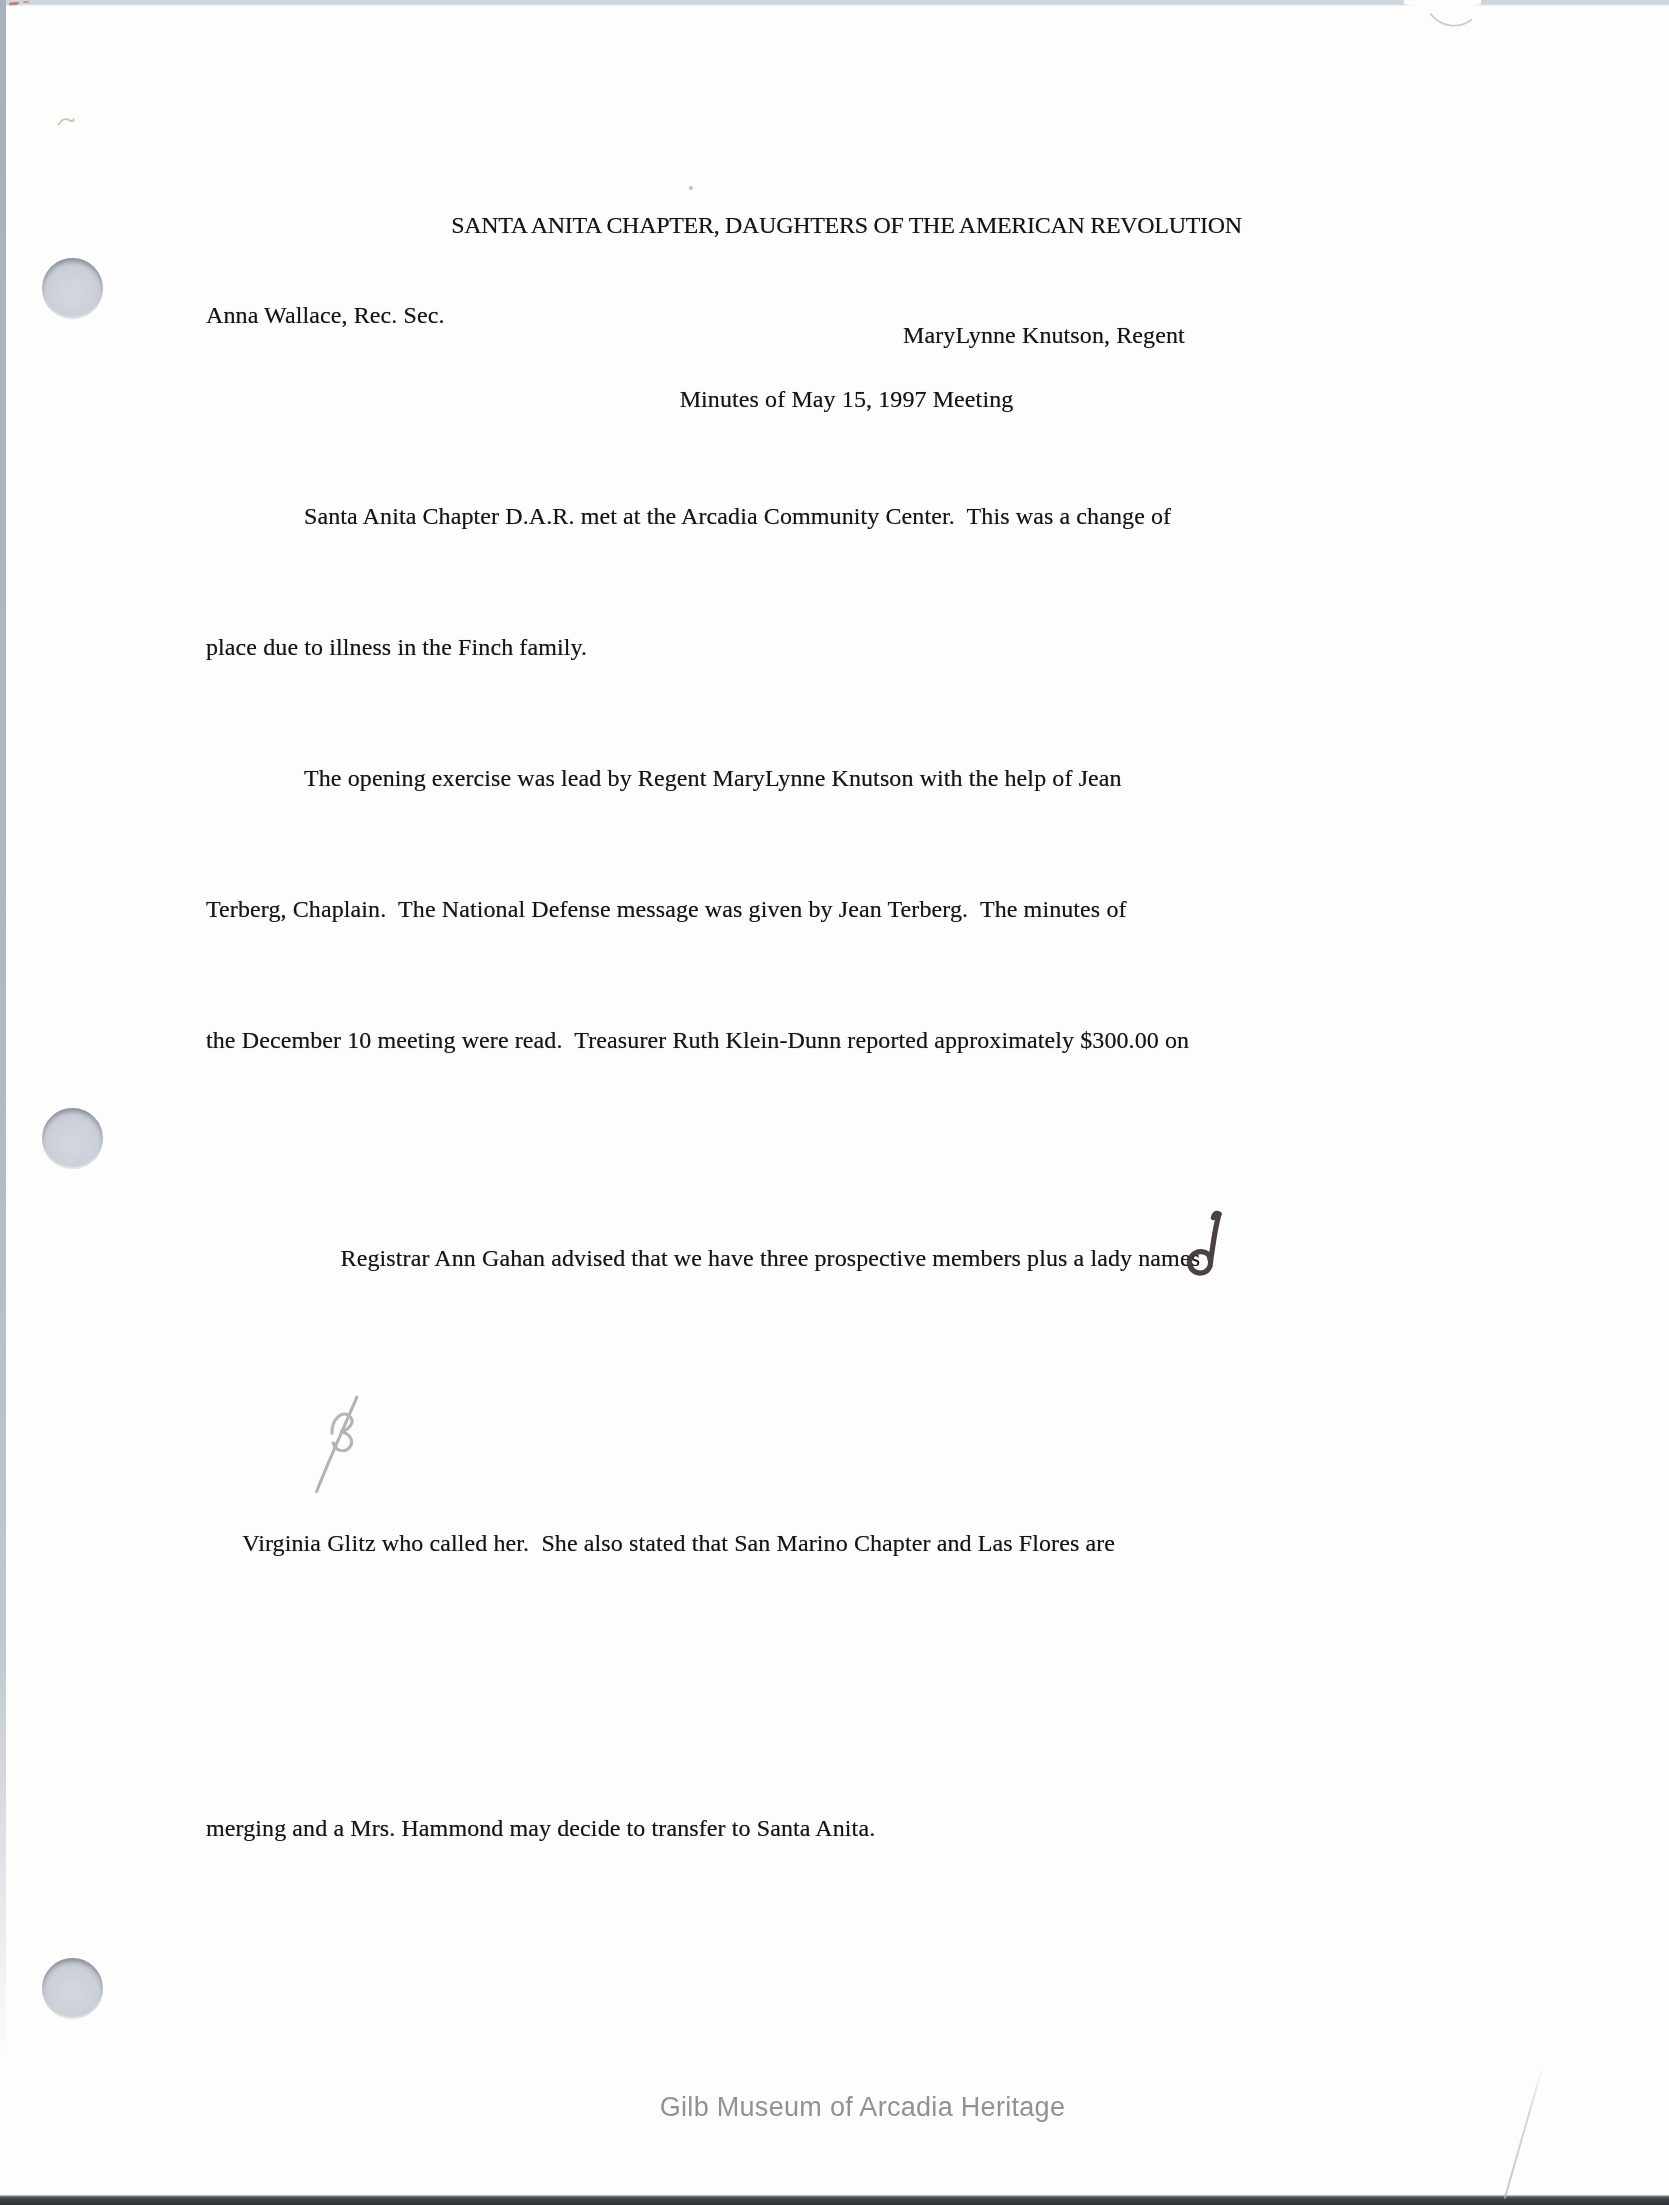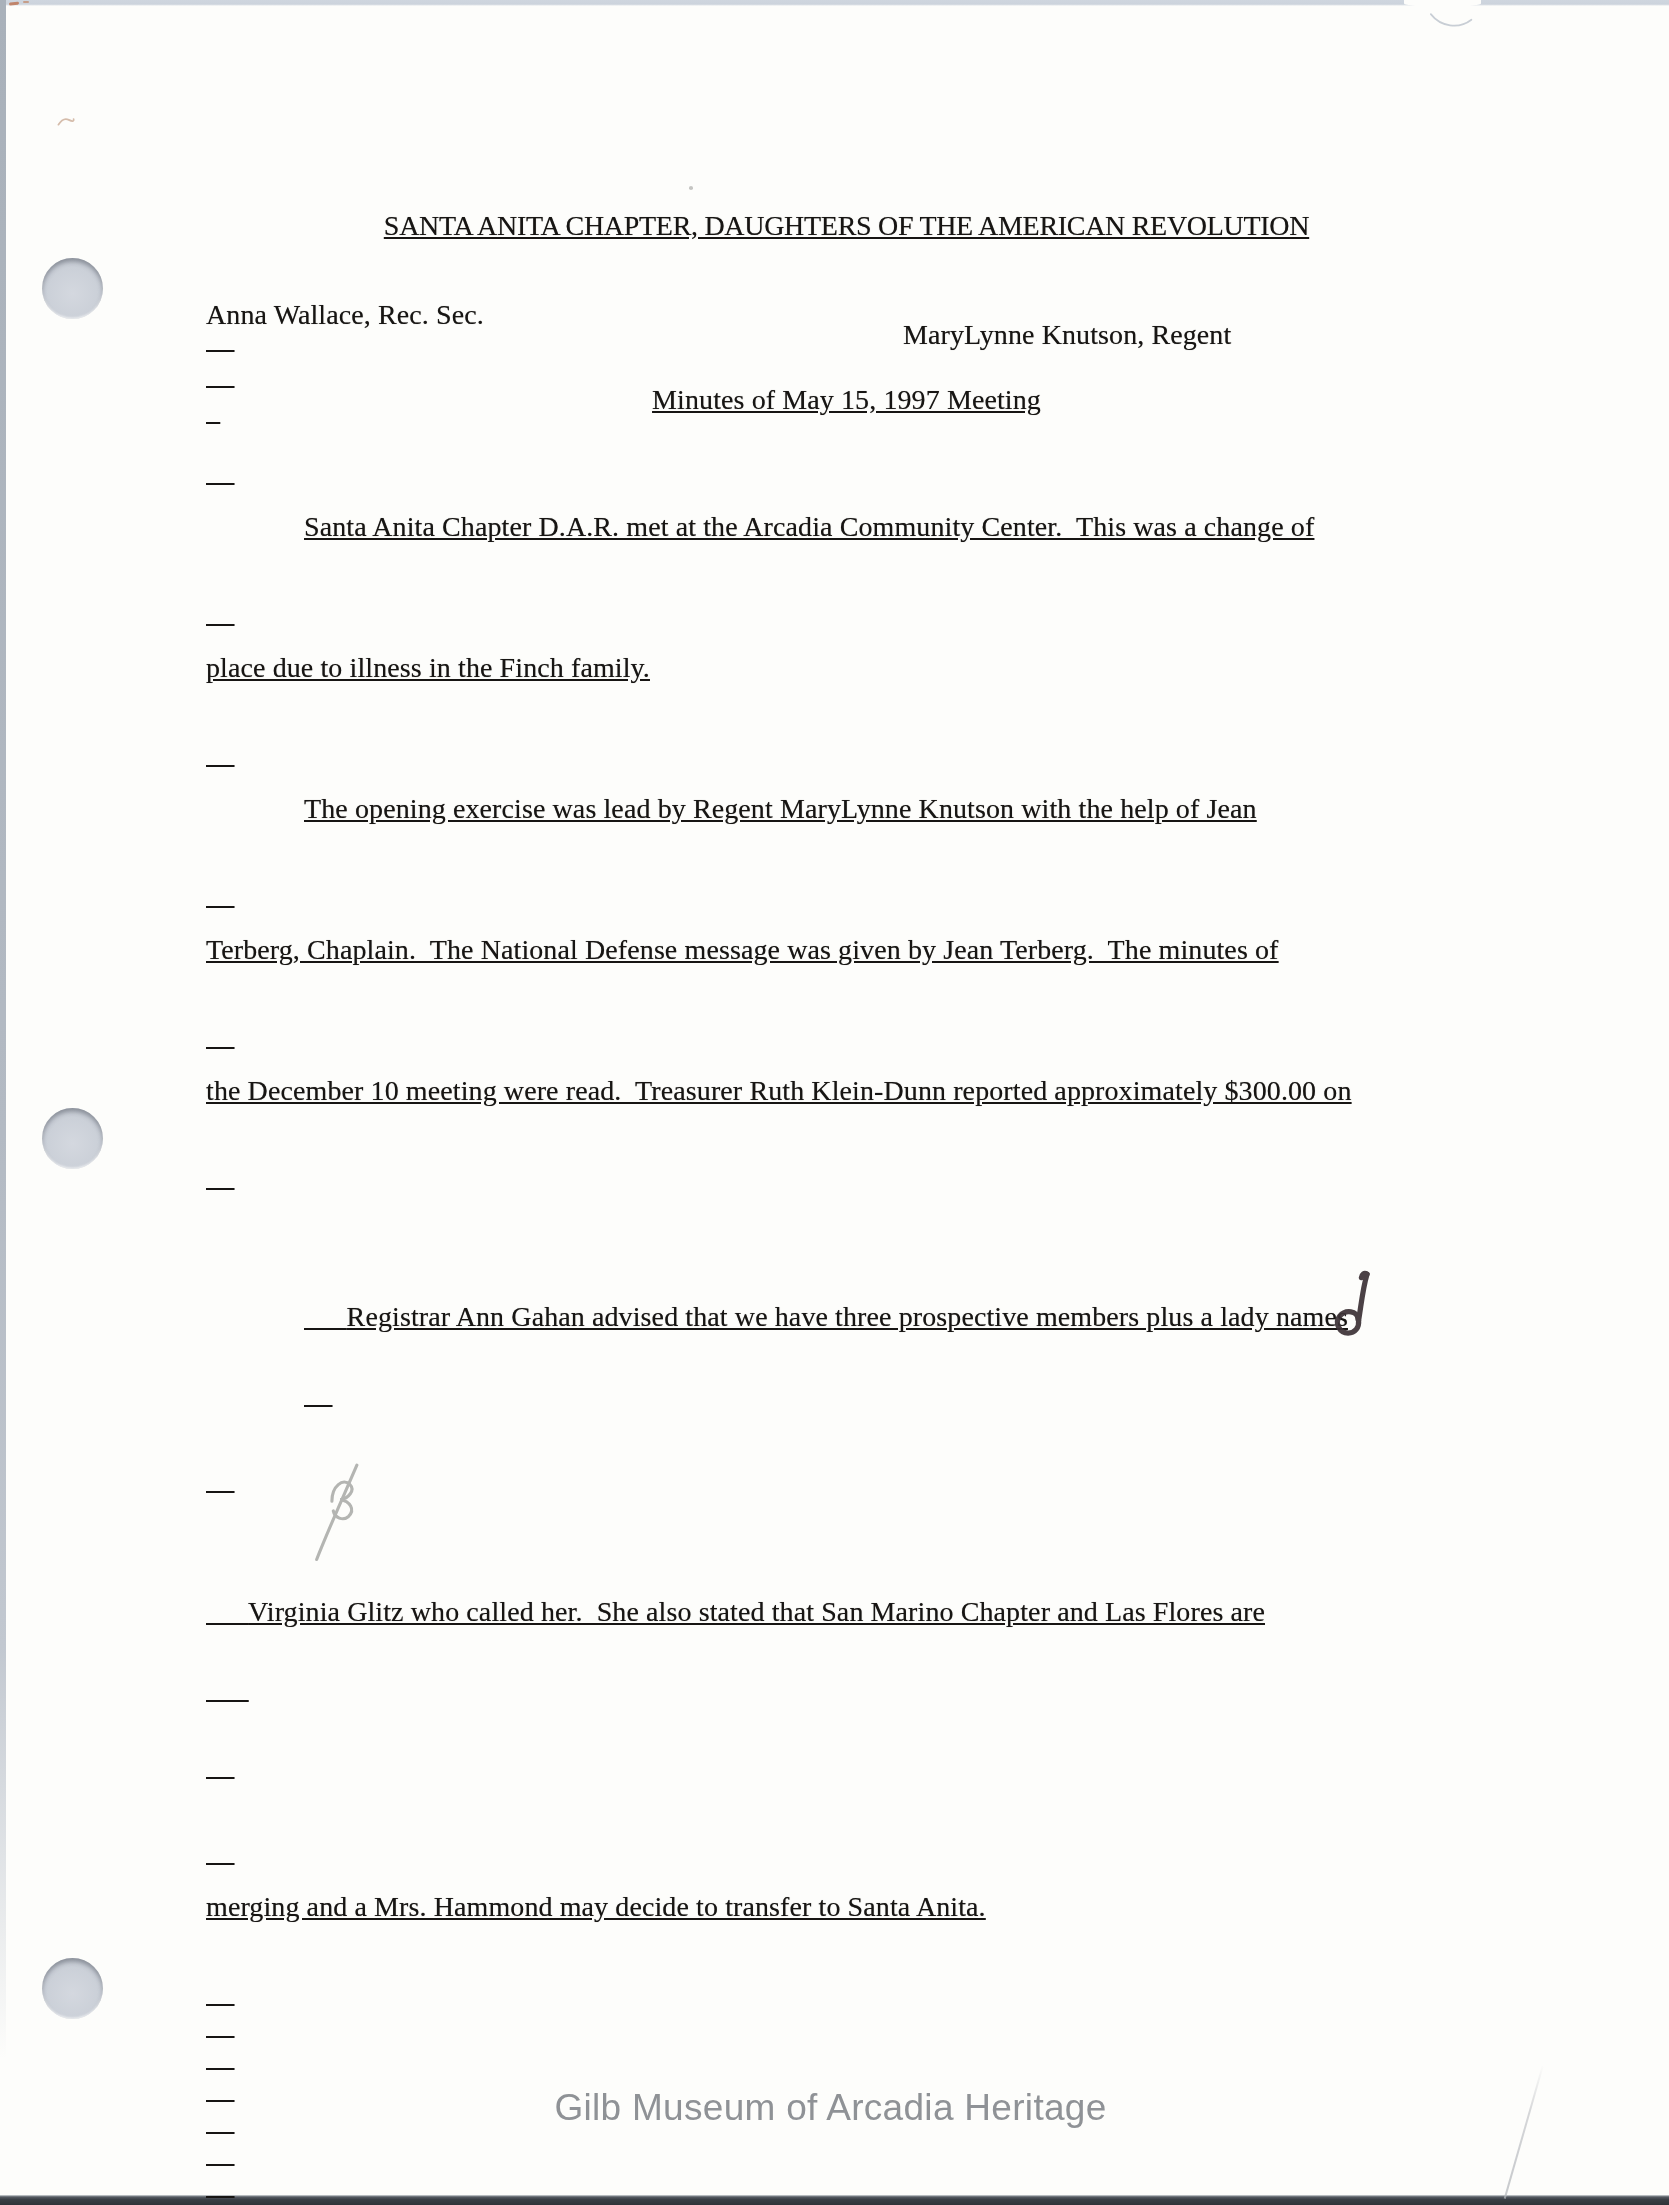--- a/index.html
+++ b/index.html
@@ -37,25 +37,24 @@
     position: absolute; width: 61px; height: 61px; border-radius: 50%;
     background: radial-gradient(circle at 50% 58%, #d4d8df 0%, #cbd0d8 55%, #c0c5cf 85%, #aab0ba 100%);
     box-shadow: inset 0 3.5px 4.2px rgba(84,90,100,0.50), inset 0 -1.4px 2.1px rgba(255,255,255,0.65);
   }
   .hole-1 { left: 42px;  top: 258px; }
   .hole-2 { left: 42px;  top: 1108px; }
   .hole-3 { left: 42px;  top: 1958px; }
   
   .typed {
     color: #171513;
-    font-size: 28px;
+    font-size: 24px;
     letter-spacing: 0.1px;
     text-shadow: 0 0 0.7px rgba(23,21,19,0.55);
     white-space: pre;
-    text-decoration: underline;
   }
   .doc-title {
     position: absolute; left: 206px; top: 206px; width: 1281px;
     text-align: center; line-height: 39px; letter-spacing: -0.3px;
   }
   .byline-row {
     position: absolute; left: 206px; top: 285px; width: 1281px; height: 36px;
     line-height: 36px;
   }
   .byline-right { position: absolute; left: 697px; top: 0; margin-top: 32px; }
@@ -71,24 +70,24 @@
   .indent { padding-left: 98px; }
   
   .handwritten-d {
     display: inline-block; vertical-align: -14px; margin-left: -21px;
   }
   .pencil-mark {
     position: absolute; left: 102px; top: -35px;
   }
   
   .watermark {
-    position: absolute; left: 190px; top: 2088px; width: 1281px;
+    position: absolute; left: 222px; top: 2088px; width: 1281px;
     text-align: center;
     font-family: "Liberation Sans", "DejaVu Sans", sans-serif;
-    font-size: 37px; line-height: 39px;
+    font-size: 27px; line-height: 39px;
     color: #8f9296; letter-spacing: 0.3px;
   }
   
   .speck { position: absolute; border-radius: 1.4px; }
   .speck-a { left: 9px; top: 2.1px; width: 10.4px; height: 2.8px; background: #bb6a44; opacity: .75; transform: rotate(-6deg); }
   .speck-b { left: 23px; top: 1.4px; width: 5.6px; height: 2.1px; background: #c07a52; opacity: .6; }
   .speck-c { left: 689px; top: 186px; width: 4.2px; height: 3.5px; background: #b6b6b4; opacity: .8; border-radius: 50%; }
   .pencil-check { position: absolute; left: 57px; top: 115px; opacity: .65; }
   .hair-curve { position: absolute; left: 1428px; top: 7px; opacity: .9; }
   .crease-br {

